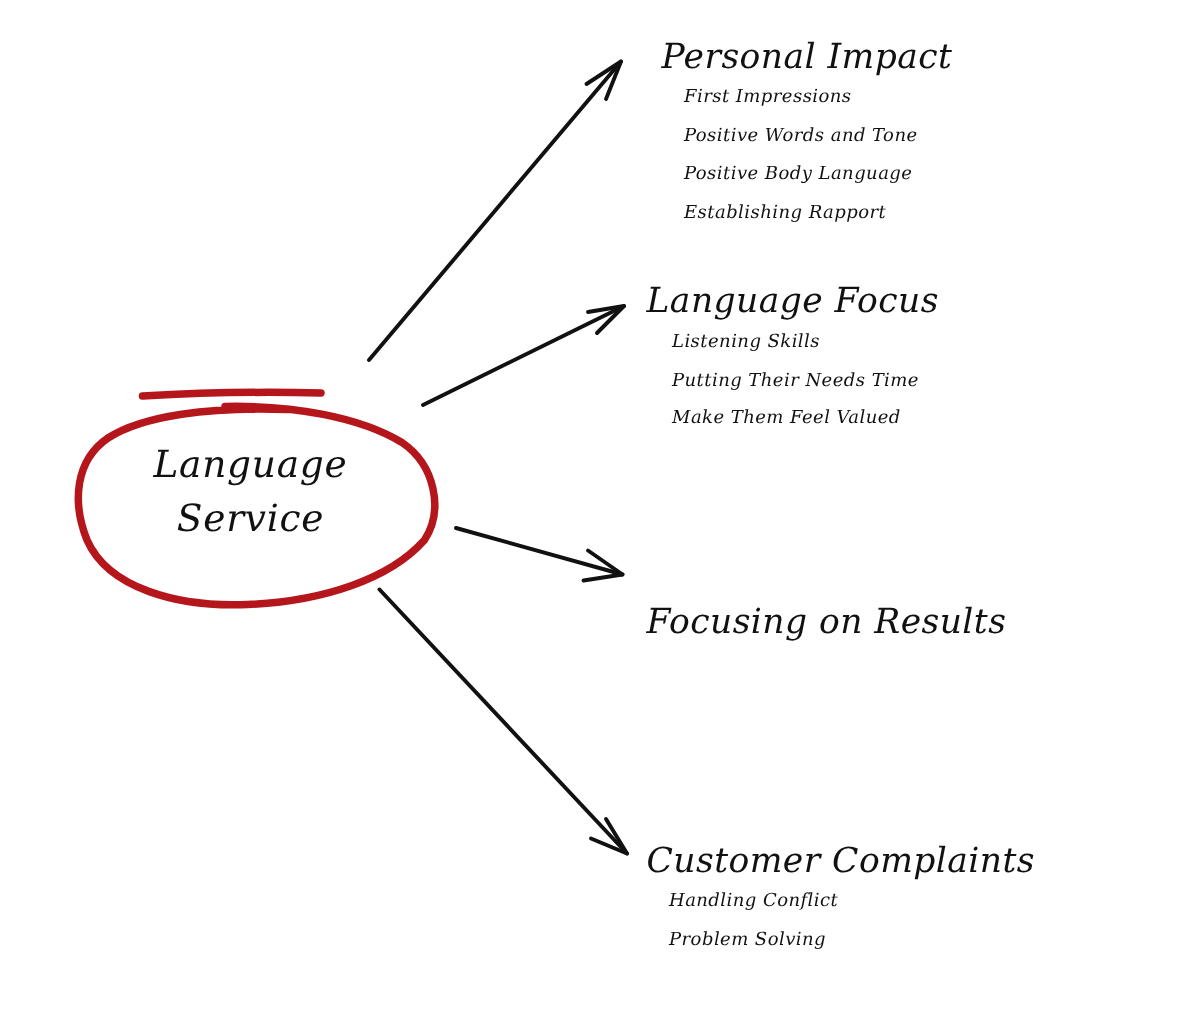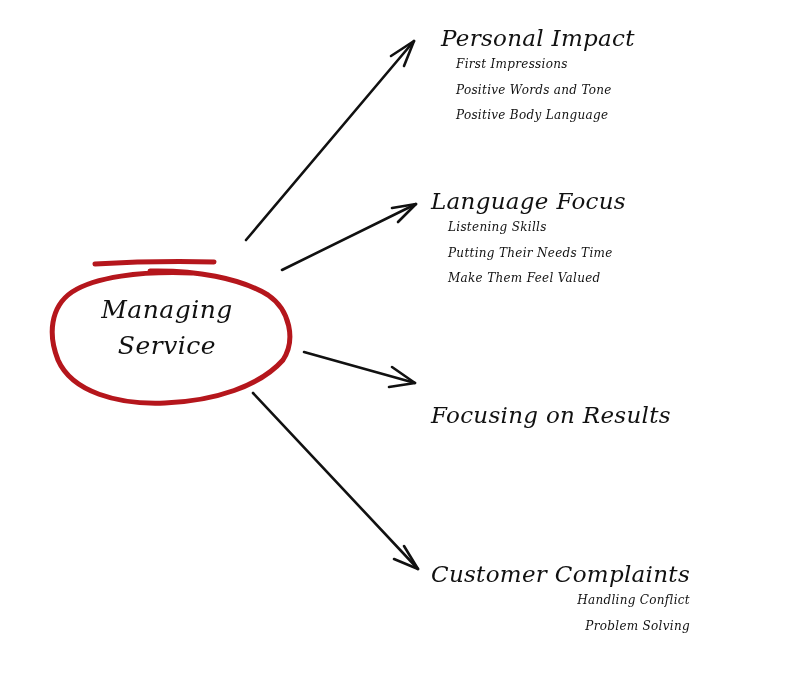--- a/index.html
+++ b/index.html
@@ -56,21 +56,21 @@
   .branch .items li {
     font-size: 12px;
     line-height: 25.5px;
     white-space: nowrap;
     letter-spacing: 0.3px;
   }
   #branch-0 { left: 441px; top: 24px; }
   #branch-1 { left: 431px; top: 187px; }
   #branch-1 .items { padding-left: 17px; font-style: italic; }
   #branch-2 { left: 431px; top: 369px; margin-top: 32px; }
-  #branch-3 { left: 431px; top: 560px; text-align: right; }
+  #branch-3 { left: 431px; top: 560px; }
 </style>
 </head>
 <body>
 
 <svg id="diagram-svg" viewBox="0 0 800 686" xmlns="http://www.w3.org/2000/svg">
 
   <g fill="none" stroke-linecap="round" stroke-linejoin="round" stroke-width="5">
     <path class="red-stroke" d="M95 264 C 130 262, 175 261, 214 262" stroke="#b5161c"></path>
     <path class="red-stroke" d="M192 273 C 140 271, 95 277, 72 292 C 50 307, 48 335, 58 360 C 72 392, 118 405, 165 403 C 215 401, 260 386, 283 360 C 296 340, 290 310, 268 295 C 240 278, 195 270, 150 271" stroke="#b5161c"></path>
   </g>
@@ -89,30 +89,31 @@
       <polyline class="arrow-stroke" points="392,367 415,383 389,387" stroke="#111111"></polyline>
     </g>
     <g>
       <line class="arrow-stroke" x1="253" y1="393" x2="418" y2="569" stroke="#111111"></line>
       <polyline class="arrow-stroke" points="404,546 418,569 394,559" stroke="#111111"></polyline>
     </g>
   </g>
 </svg>
 
 <div class="center-label">
-  <div>Managing</div>
+  <div>Language</div>
   <div>Service</div>
 </div>
 
 <div class="branch" id="branch-0">
   <div class="heading">Personal Impact</div>
   <ul class="items">
     <li>First Impressions</li>
     <li>Positive Words and Tone</li>
     <li>Positive Body Language</li>
+    <li>Establishing Rapport</li>
   </ul>
 </div>
 
 <div class="branch" id="branch-1">
   <div class="heading">Language Focus</div>
   <ul class="items">
     <li>Listening Skills</li>
     <li>Putting Their Needs Time</li>
     <li>Make Them Feel Valued</li>
   </ul>

